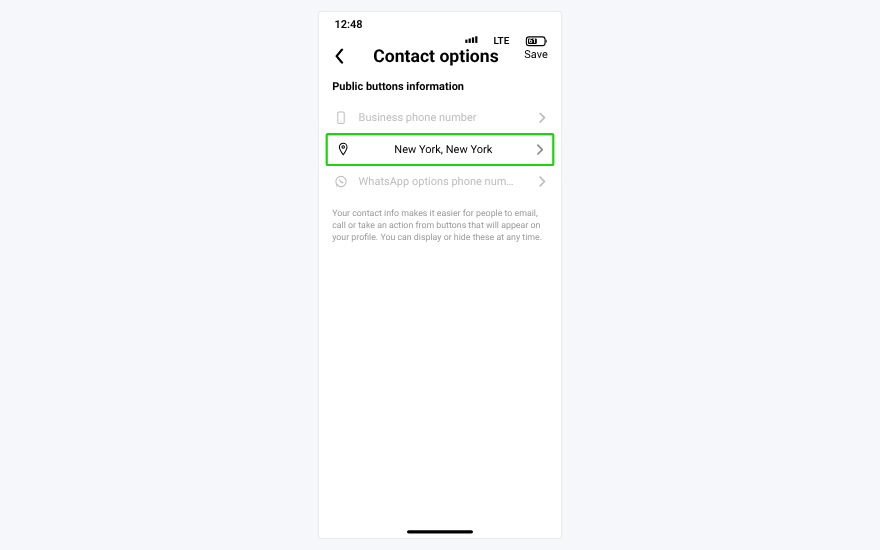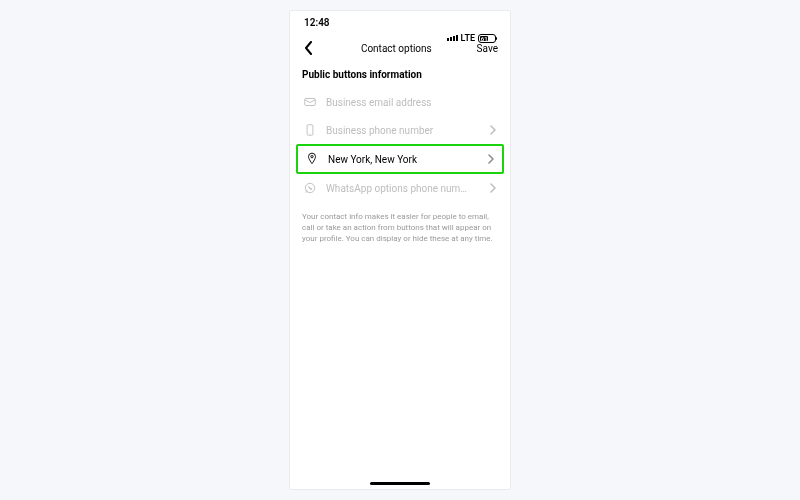--- a/index.html
+++ b/index.html
@@ -25,61 +25,61 @@
     .status-bar {
       height: 22px;
       display: flex;
       align-items: center;
       justify-content: space-between;
       padding: 0 14px;
       font-size: 10px;
       font-weight: 600;
       color: #000;
     }
-    .status-right { display: flex; align-items: center; gap: 3px; font-size: 9px; margin-top: 32px; }
+    .status-right { display: flex; align-items: flex-start; gap: 15px; font-size: 9px; margin-top: 32px; }
     .signal-bars { display: inline-flex; align-items: flex-end; gap: 1px; }
     .signal-bars span { width: 2px; background: #000; display: inline-block; }
     .signal-bars span:nth-child(1){height:3px}
     .signal-bars span:nth-child(2){height:4px}
     .signal-bars span:nth-child(3){height:5px}
     .signal-bars span:nth-child(4){height:6px}
     .battery {
       display: inline-flex; align-items: center;
       border: 1px solid #000; border-radius: 3px;
       width: 18px; height: 9px; padding: 1px; position: relative;
     }
     .battery::after { content:""; position:absolute; right:-2px; top:2px; width:1.5px; height:3px; background:#000; border-radius:0 1px 1px 0;}
     .battery-fill { background:#000; height:100%; width:60%; border-radius:1px; font-size:6px; color:#fff; display:flex; align-items:center; justify-content:center; }
 
     .nav-header {
       display: flex;
       align-items: center;
       justify-content: space-between;
       padding: 8px 12px 10px 12px;
     }
-    .nav-title { font-size: 10px; font-weight: 400; color:#000; }
+    .nav-title { font-size: 16px; font-weight: 700; color:#000; }
     .nav-save { font-size: 10px; font-weight: 400; color:#000; }
     .nav-back { width:14px; height:14px; display:flex; align-items:center; justify-content:center; }
 
     .section-title {
       font-size: 10px; font-weight: 700; color:#000;
       padding: 4px 12px 8px 12px;
     }
 
     .list { padding: 0 6px; }
     .row {
       display: flex; align-items: center;
       height: 28px;
       padding: 0 6px;
       gap: 8px;
       cursor: pointer;
     }
     .row-icon { width: 16px; height: 16px; display:flex; align-items:center; justify-content:center; flex-shrink:0; }
     .row-label { font-size: 10px; color:#bdbdbd; flex:1; white-space:nowrap; overflow:hidden; text-overflow:ellipsis; }
-    .row-label.filled { color:#000; }
+    .row-label.filled { color:#000;text-align:center; }
     .row-chevron { width:10px; height:10px; display:flex; align-items:center; justify-content:center; flex-shrink:0; }
     .row.highlight {
       border: 2px solid #1bd40b;
       border-radius: 2px;
       height: 30px;
     }
 
     .info-text {
       font-size: 8px;
       line-height: 1.35;
@@ -123,29 +123,20 @@
         </svg>
     </div>
     <div class="nav-title">Contact options</div>
     <div class="nav-save">Save</div>
   </div>
 
   <div class="section-title">Public buttons information</div>
 
   <div class="list">
 
-    <div class="row">
-      <span class="row-icon">
-        <svg width="14" height="14" viewBox="0 0 24 24">
-            <rect x="3" y="6" width="18" height="12" rx="2" stroke="#bdbdbd" stroke-width="1.6" fill="none"></rect>
-            <path d="M3 8l9 5 9-5" stroke="#bdbdbd" stroke-width="1.6" fill="none"></path>
-          </svg>
-      </span>
-      <span class="row-label">Business email address</span>
-    </div>
 
     <div class="row">
       <span class="row-icon">
         <svg width="14" height="14" viewBox="0 0 24 24">
             <rect x="7" y="3" width="10" height="18" rx="2" stroke="#bdbdbd" stroke-width="1.6" fill="none"></rect>
             <circle cx="12" cy="18" r="0.8" fill="#bdbdbd"></circle>
           </svg>
       </span>
       <span class="row-label">Business phone number</span>
       <span class="row-chevron">

